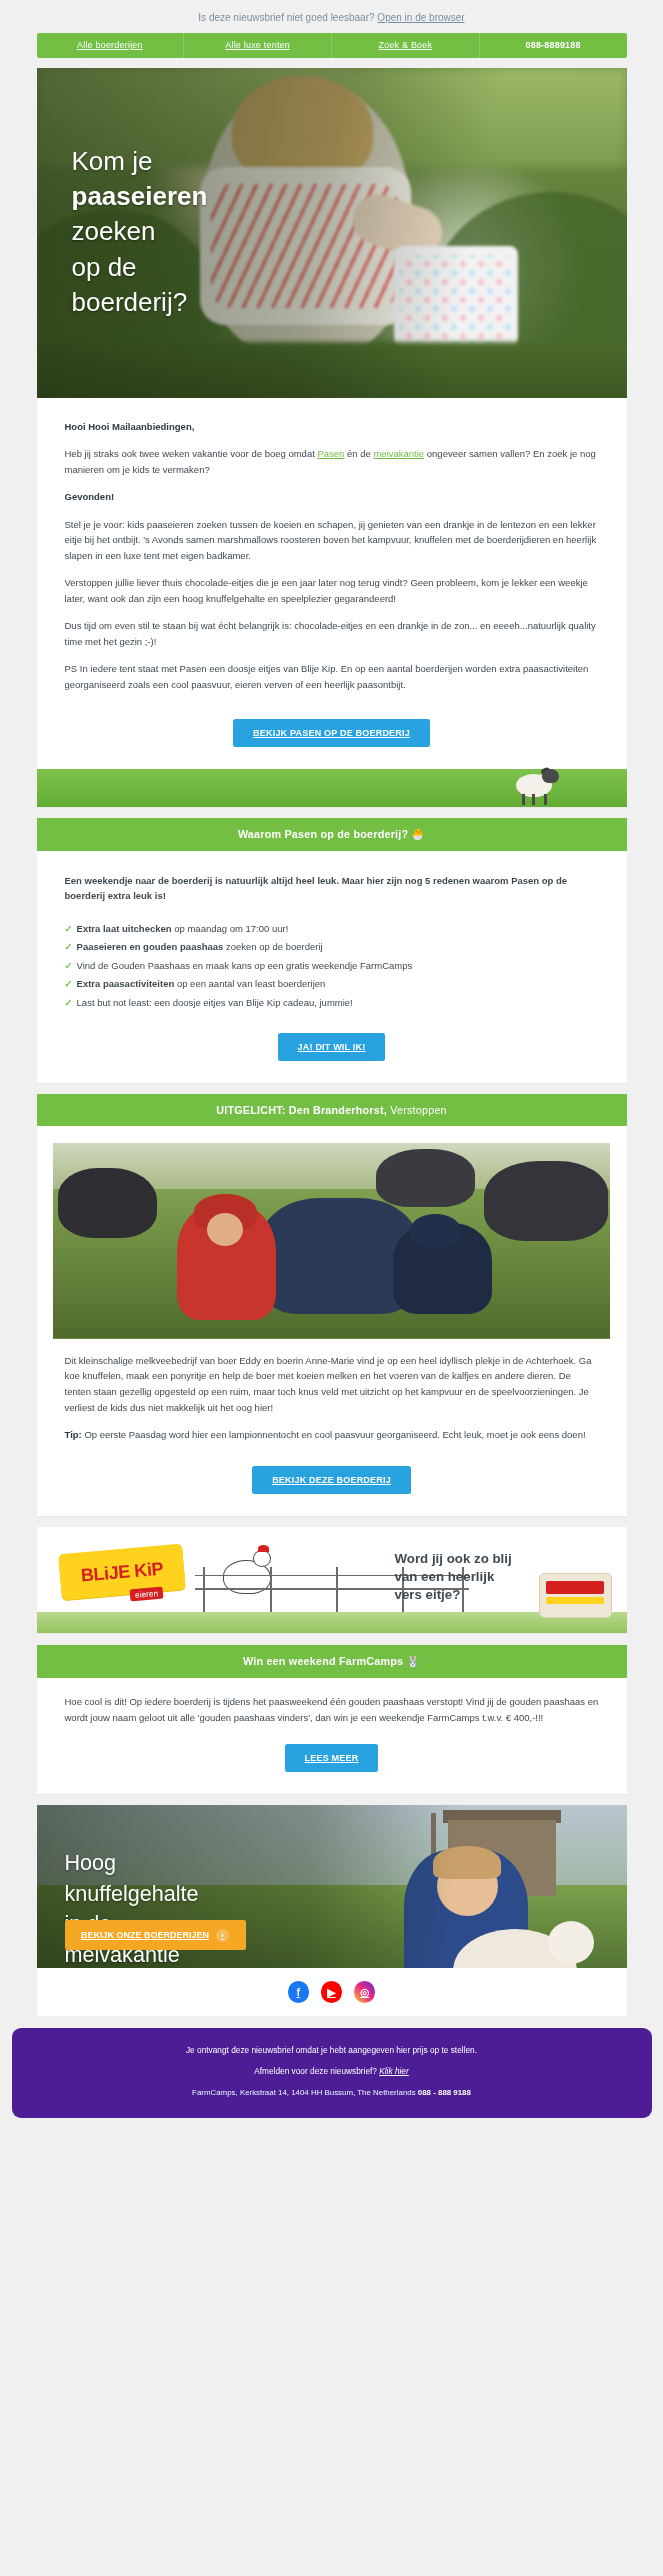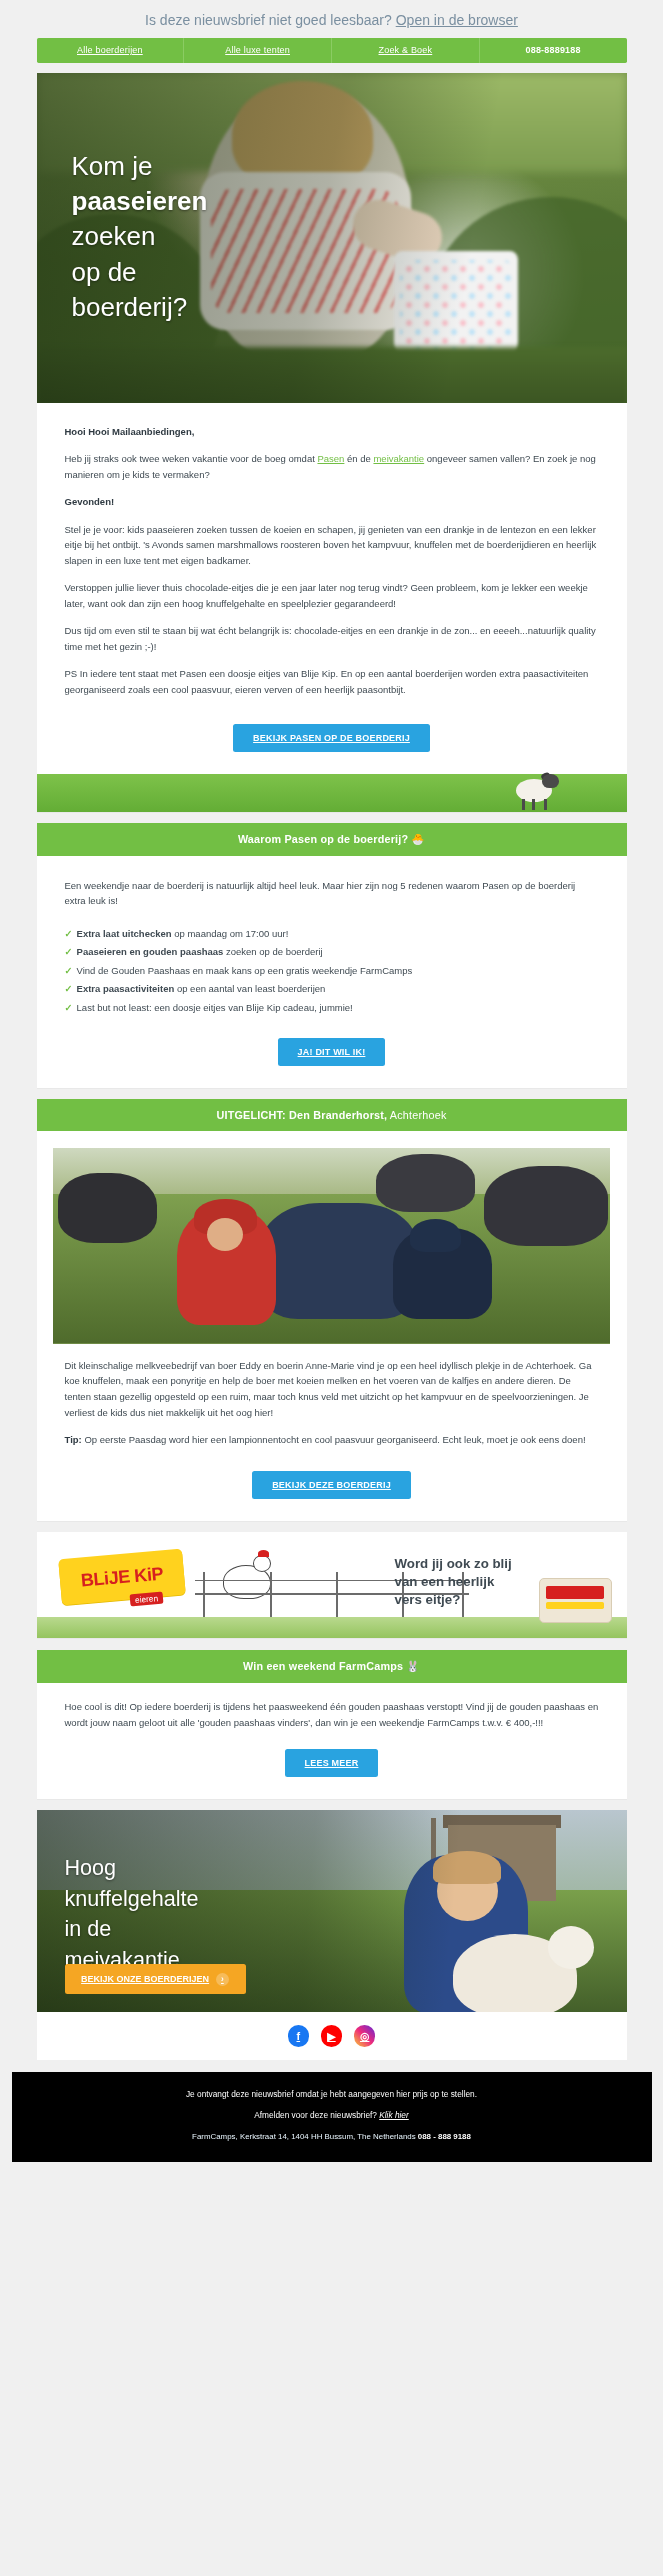--- a/index.html
+++ b/index.html
@@ -13,21 +13,21 @@
   }
   .page {
     width: 663px;
     margin: 0 auto;
     background: #f0f0f0;
     position: relative;
   }
   
   .preheader {
     text-align: center;
-    font-size: 14px;
+    font-size: 10px;
     color: #7a8fa0;
     padding: 11.6px 0 10px;
     background: #f0f0f0;
   }
   .preheader a {
     color: #7a8fa0;
     text-decoration: underline;
   }
   
   .navwrap {
@@ -261,21 +261,21 @@
     position:absolute; left:6.6px; top:6.6px; width:58px; height:13.3px; background:#d6201f; border-radius:1.7px;
   }
   .kip-eggbox-lbl2{
     position:absolute; left:6.6px; top:23px; width:58px; height:6.6px; background:#ffd21e; border-radius:1.7px;
   }
 
   
   .hero2 {
     position: relative;
     width: 590px;
-    height: 202px;
+    height: 163px;
     overflow: hidden;
     background: #6f8b46;
   }
   .h2-sky { position:absolute; left:0; top:0; width:100%; height:91px; background:linear-gradient(180deg,#b9c6cf,#9fb6a2);}
   .h2-grass { position:absolute; left:0; top:80px; width:100%; height:133px; background:linear-gradient(180deg,#7aa04b,#3f5a27);}
   .h2-barn { position:absolute; right:71px; top:15px; width:108px; height:76px; background:#8b7b63; }
   .h2-barn-roof{ position:absolute; right:66px; top:5px; width:118px; height:13.3px; background:#6f6250; }
   .h2-pole { position:absolute; right:191px; top:8.3px; width:5px; height:91px; background:#7c7060;}
   .h2-boy { position:absolute; right:99px; top:45px; width:124px; height:158px; background:#2c4b8a; border-radius:36% 36% 18% 18%;}
   .h2-boyface{ position:absolute; right:129px; top:51px; width:61px; height:60px; background:#e6bf96; border-radius:50%;}
@@ -307,22 +307,22 @@
     display:flex; align-items:center; justify-content:center; gap:11.6px;
     padding: 13.3px 0 13.3px;
   }
   .sicon { width:21.6px; height:21.6px; border-radius:50%; display:flex; align-items:center; justify-content:center; color:#fff; font-size:10.8px; font-weight:bold;}
   .s-fb { background:#1877f2; }
   .s-yt { background:#ff0000; }
   .s-ig { background: linear-gradient(45deg,#f9ce34,#ee2a7b,#6228d7); }
 
   
   .footer {
-    width:590px; margin: 11.6px auto 0; background:#000000; color:#ffffff;
-    padding: 15px 25px 11.6px; text-align:center;
+    width:590px; margin: 11.6px auto 0; background:#4c1d95; color:#ffffff;
+    padding: 15px 25px 11.6px; text-align:center;border-radius:9px;
   }
   .footer p { margin:0 0 6.6px; font-size:8.3px; line-height:1.7; }
   .footer a { color:#ffffff; text-decoration:underline;font-style:italic; }
   .footer .addr { margin-top:8.3px; font-size:7.9px; color:#eaf7ff; }
   .footer .addr b { color:#ffffff; }
   .spacer { height: 21.6px; }
 </style>
 </head>
 <body>
 
@@ -386,38 +386,38 @@
         <div class="lamb-leg" style="left:33px;"></div>
       </div>
     </div>
   </div>
 
   <div class="card">
     <div class="sechead">
       <span>Waarom Pasen op de boerderij?</span>
       <span>🐣</span>
     </div>
-    <div class="body-pad" style="padding-bottom:1.7px;">
+    <div class="body-pad" style="padding-bottom:1.7px;font-weight:bold;">
       <p>Een weekendje naar de boerderij is natuurlijk altijd heel leuk. Maar hier zijn nog 5 redenen waarom Pasen op de boerderij extra leuk is!</p>
     </div>
     <div class="list">
       <div class="list-item"><span class="chk">✓</span><b>Extra laat uitchecken</b><span> op maandag om 17:00 uur!</span></div>
       <div class="list-item"><span class="chk">✓</span><b>Paaseieren en gouden paashaas</b><span> zoeken op de boerderij</span></div>
       <div class="list-item"><span class="chk">✓</span><span>Vind de Gouden Paashaas en maak kans op een gratis weekendje FarmCamps</span></div>
       <div class="list-item"><span class="chk">✓</span><b>Extra paasactiviteiten</b><span> op een aantal van least boerderijen</span></div>
       <div class="list-item"><span class="chk">✓</span><span>Last but not least: een doosje eitjes van Blije Kip cadeau, jummie!</span></div>
     </div>
     <div class="btn-row" style="padding-top:16.6px;">
       <a class="btn" href="#">JA! DIT WIL IK!</a>
     </div>
   </div>
 
   <div class="card">
     <div class="sechead">
-      <span>UITGELICHT: Den Branderhorst,</span><span class="thin"> Achterhoek</span>
+      <span>UITGELICHT: Den Branderhorst,</span><span class="thin"> Verstoppen</span>
     </div>
     <div class="farmphoto">
       <div class="fp-sky"></div>
       <div class="fp-grass"></div>
       <div class="fp-cow1"></div>
       <div class="fp-cow3"></div>
       <div class="fp-cow2"></div>
       <div class="fp-adult"></div>
       <div class="fp-kid"></div>
       <div class="fp-kidhat"></div>

